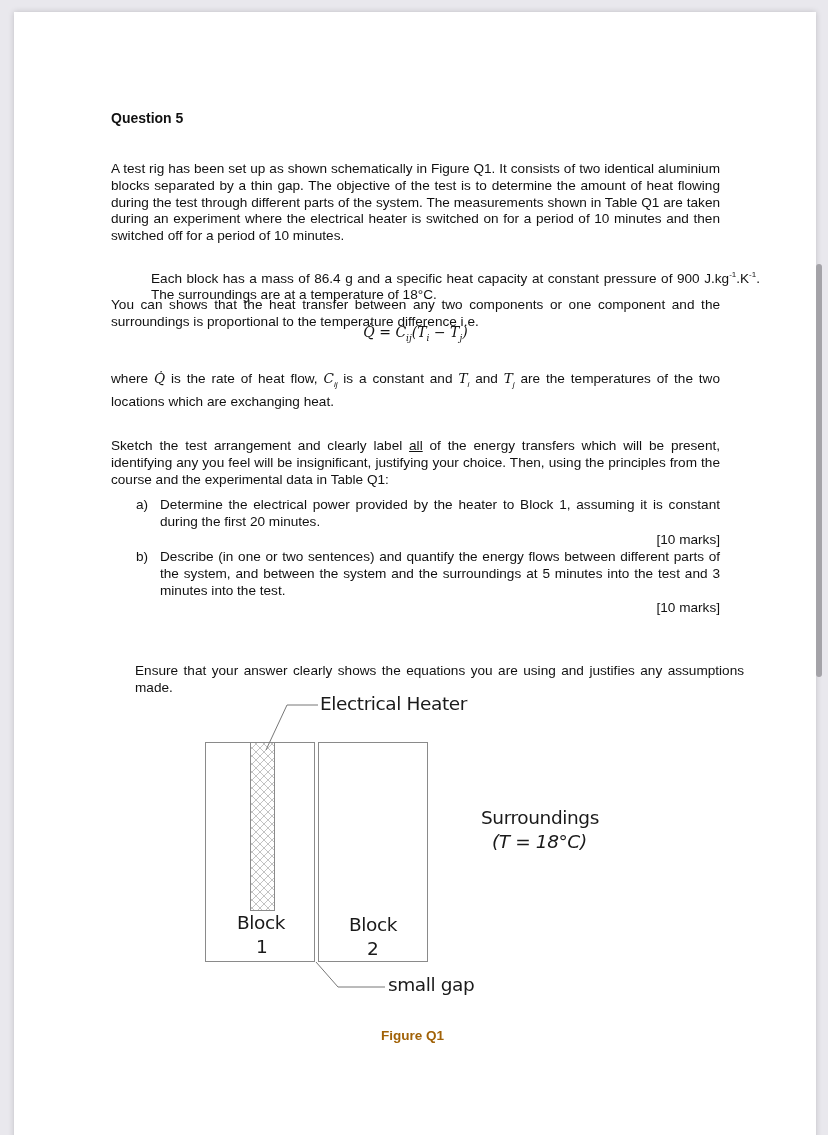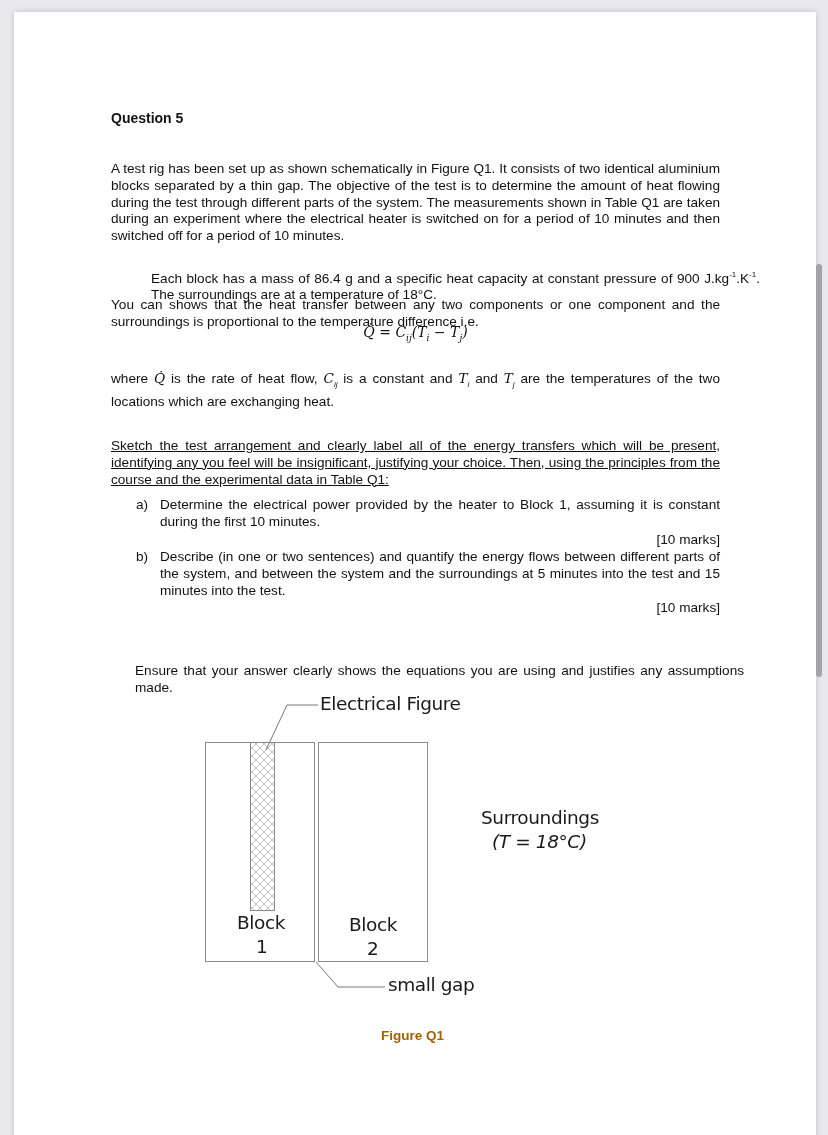--- a/index.html
+++ b/index.html
@@ -54,31 +54,31 @@
   <div class="para" style="top:161px;">A test rig has been set up as shown schematically in Figure Q1. It consists of two identical aluminium blocks separated by a thin gap. The objective of the test is to determine the amount of heat flowing during the test through different parts of the system. The measurements shown in Table Q1 are taken during an experiment where the electrical heater is switched on for a period of 10 minutes and then switched off for a period of 10 minutes.</div>
 
   <div class="para" style="top:267px;margin-left:40px;"><span>Each block has a mass of 86.4 g and a specific heat capacity at constant pressure of 900 J.kg</span><sup style="font-size:8px;">-1</sup><span>.K</span><sup style="font-size:8px;">-1</sup><span>. The surroundings are at a temperature of 18°C.</span></div>
 
   <div class="para" style="top:297px;">You can shows that the heat transfer between any two components or one component and the surroundings is proportional to the temperature difference i.e.</div>
 
   <div class="eq" style="top:324px;"><span>Q̇</span><span class="up"> = </span><span>C</span><sub style="font-size:9px;">ij</sub><span>(T</span><sub style="font-size:9px;">i</sub><span> − T</span><sub style="font-size:9px;">j</sub><span>)</span></div>
 
   <div class="para" style="top:370px;"><span>where </span><i style="font-family:'DejaVu Serif',serif;">Q̇</i><span> is the rate of heat flow, </span><i style="font-family:'DejaVu Serif',serif;">C</i><sub style="font-size:8px;font-style:italic;">ij</sub><span> is a constant and </span><i style="font-family:'DejaVu Serif',serif;">T</i><sub style="font-size:8px;font-style:italic;">i</sub><span> and </span><i style="font-family:'DejaVu Serif',serif;">T</i><sub style="font-size:8px;font-style:italic;">j</sub><span> are the temperatures of the two locations which are exchanging heat.</span></div>
 
-  <div class="para" style="top:438px;text-decoration:underline;"><span>Sketch the test arrangement and clearly label </span><u>all</u><span> of the energy transfers which will be present, identifying any you feel will be insignificant, justifying your choice. Then, using the principles from the course and the experimental data in Table Q1:</span></div>
+  <div class="para" style="top:438px;"><span>Sketch the test arrangement and clearly label </span><u>all</u><span> of the energy transfers which will be present, identifying any you feel will be insignificant, justifying your choice. Then, using the principles from the course and the experimental data in Table Q1:</span></div>
 
   <div class="list-item" style="top:497px;">
     <span class="lbl">a)</span>
-    <span class="txt">Determine the electrical power provided by the heater to Block 1, assuming it is constant during the first 10 minutes.</span>
+    <span class="txt">Determine the electrical power provided by the heater to Block 1, assuming it is constant during the first 20 minutes.</span>
   </div>
   <div class="marks" style="top:532px;">[10 marks]</div>
 
   <div class="list-item" style="top:549px;">
     <span class="lbl">b)</span>
-    <span class="txt">Describe (in one or two sentences) and quantify the energy flows between different parts of the system, and between the system and the surroundings at 5 minutes into the test and 15 minutes into the test.</span>
+    <span class="txt">Describe (in one or two sentences) and quantify the energy flows between different parts of the system, and between the system and the surroundings at 5 minutes into the test and 3 minutes into the test.</span>
   </div>
   <div class="marks" style="top:600px;">[10 marks]</div>
 
   <div class="para" style="top:663px;margin-left:24px;">Ensure that your answer clearly shows the equations you are using and justifies any assumptions made.</div>
 </div>
 
 <svg style="position:absolute;left:0;top:0;" width="828" height="1135">
   <defs>
     <pattern id="hatch" width="8" height="8" patternUnits="userSpaceOnUse">
       <path d="M0,8 L8,0 M0,0 L8,8" stroke="#9a9a9a" stroke-width="0.6" fill="none"></path>
@@ -94,21 +94,21 @@
     <rect x="250.5" y="742.5" width="24" height="168" fill="url(#hatch)" stroke="#8a8a8a" stroke-width="1"></rect>
   </g>
   <g>
     <polyline points="318,705 287,705 266,750" fill="none" stroke="#777" stroke-width="1"></polyline>
   </g>
   <g>
     <polyline points="316,962 338,987 385,987" fill="none" stroke="#777" stroke-width="1"></polyline>
   </g>
 </svg>
 
-<div class="fig-label" style="left:320px;top:693px;">Electrical Figure</div>
+<div class="fig-label" style="left:320px;top:693px;">Electrical Heater</div>
 <div class="fig-label" style="left:237px;top:912px;">Block</div>
 <div class="fig-label" style="left:256px;top:936px;">1</div>
 <div class="fig-label" style="left:349px;top:914px;">Block</div>
 <div class="fig-label" style="left:367px;top:938px;">2</div>
 <div class="fig-label" style="left:481px;top:807px;">Surroundings</div>
 <div class="fig-label" style="left:492px;top:831px;font-style:italic;">(T = 18°C)</div>
 <div class="fig-label" style="left:388px;top:974px;">small gap</div>
 <div class="fig-caption">Figure Q1</div>
 
 </body></html>

